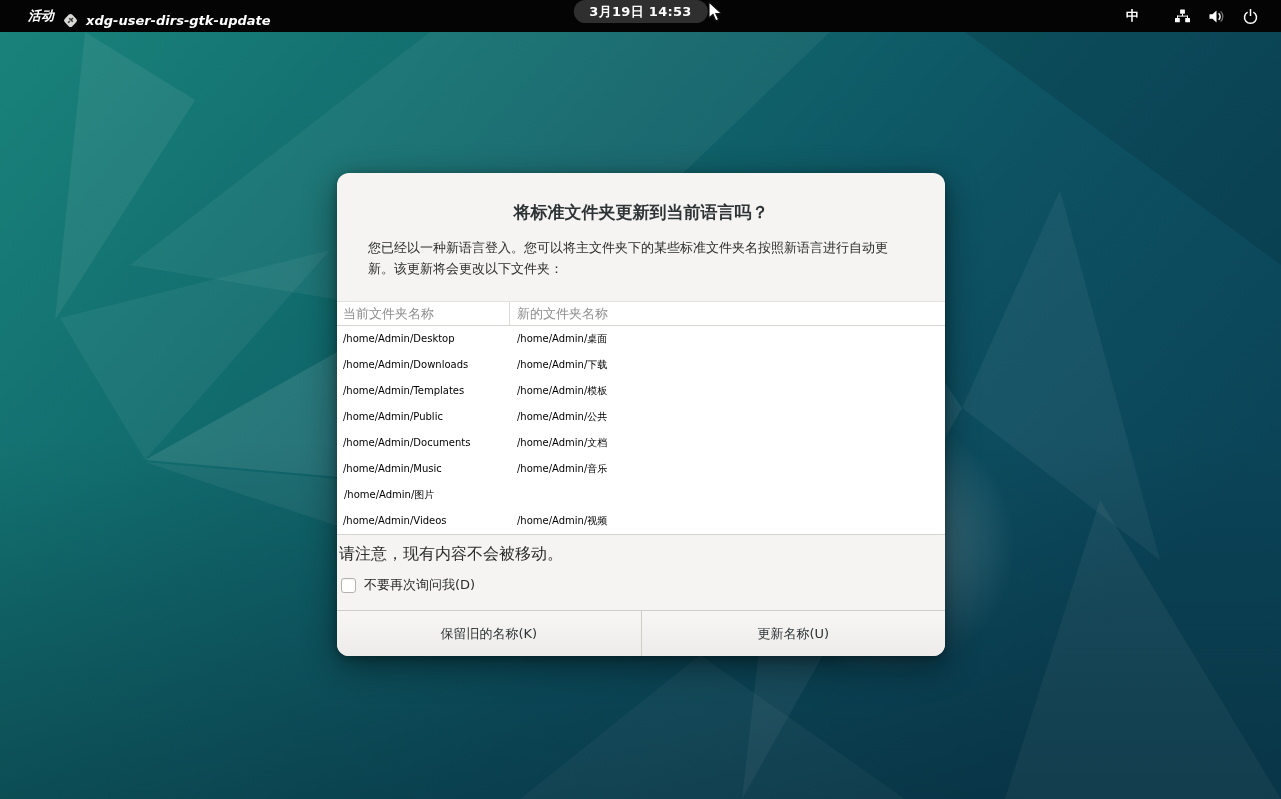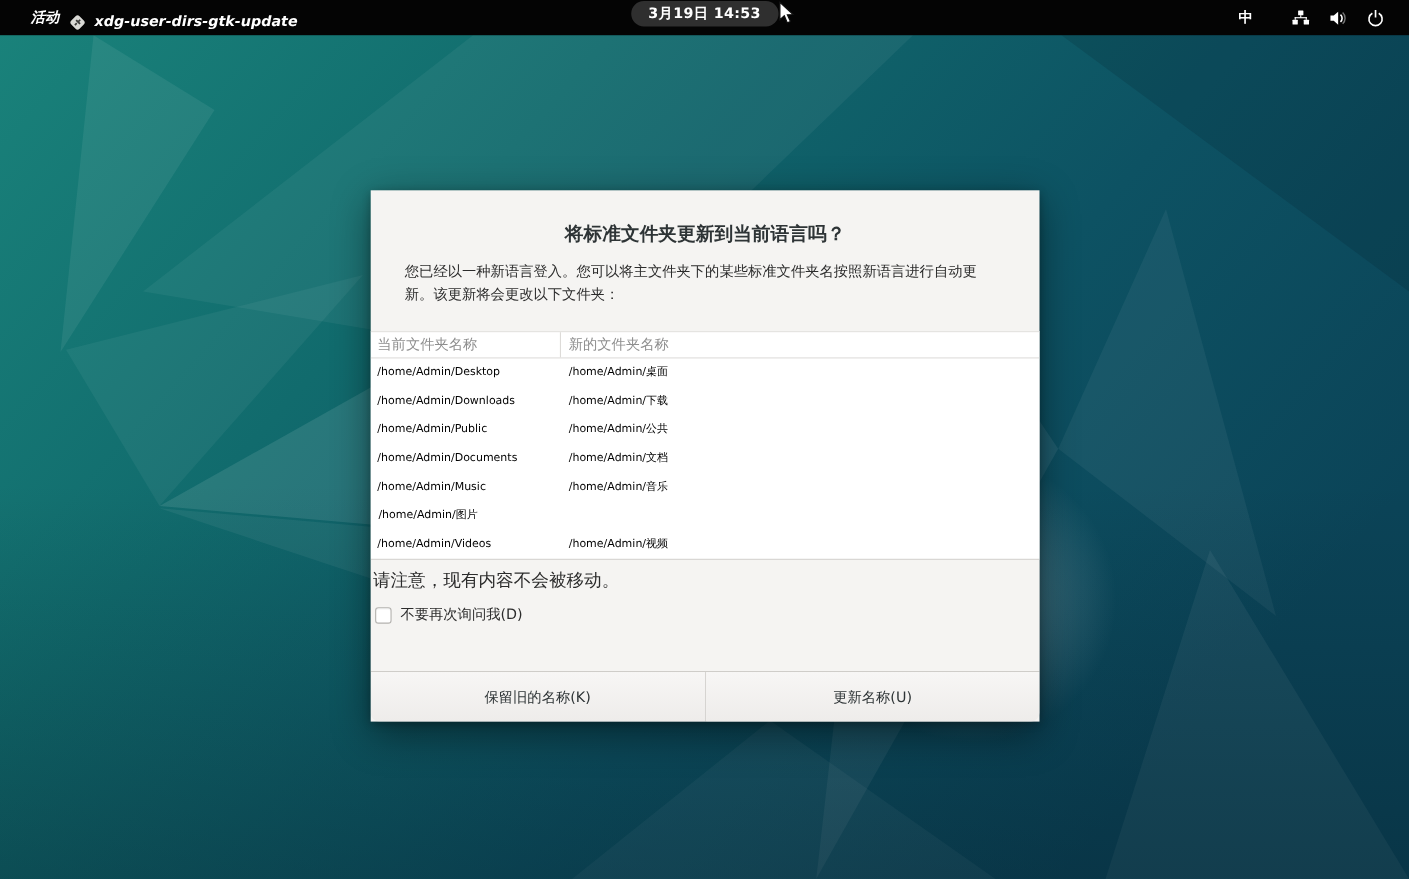--- a/index.html
+++ b/index.html
@@ -34,21 +34,21 @@
   .tb-right {
     position:absolute; right:0; top:0; height:32px;
     display:flex; align-items:center; gap:17px; padding-right:22px;
   }
   .ime-badge { font-size:13px; font-weight:700; margin-right:18px; }
   .status-icon { width:17px; height:17px; display:inline-block; }
 
   
   .dialog {
     position:absolute; left:337px; top:173px; width:608px; height:483px;
-    background:#f5f4f2; border-radius:0; z-index:20;
+    background:#f5f4f2; border-radius:12px; z-index:20;
     box-shadow:0 10px 34px rgba(0,0,0,0.45), 0 2px 8px rgba(0,0,0,0.3);
     display:flex; flex-direction:column; color:#2e3436;
     overflow:hidden;
   }
   .dlg-head { height:128px; flex:none; }
   .dlg-title {
     margin-top:28px; text-align:center; font-size:17px; font-weight:700;
     color:#2e3436;
   }
   .dlg-body {
@@ -201,20 +201,24 @@
       <div class="tbody">
         <div class="trow">
           <div class="tcell c1">/home/Admin/Desktop</div>
           <div class="tcell c2">/home/Admin/桌面</div>
         </div>
         <div class="trow">
           <div class="tcell c1">/home/Admin/Downloads</div>
           <div class="tcell c2">/home/Admin/下载</div>
         </div>
         <div class="trow">
+          <div class="tcell c1">/home/Admin/Templates</div>
+          <div class="tcell c2">/home/Admin/模板</div>
+        </div>
+        <div class="trow">
           <div class="tcell c1">/home/Admin/Public</div>
           <div class="tcell c2">/home/Admin/公共</div>
         </div>
         <div class="trow">
           <div class="tcell c1">/home/Admin/Documents</div>
           <div class="tcell c2">/home/Admin/文档</div>
         </div>
         <div class="trow">
           <div class="tcell c1">/home/Admin/Music</div>
           <div class="tcell c2">/home/Admin/音乐</div>

